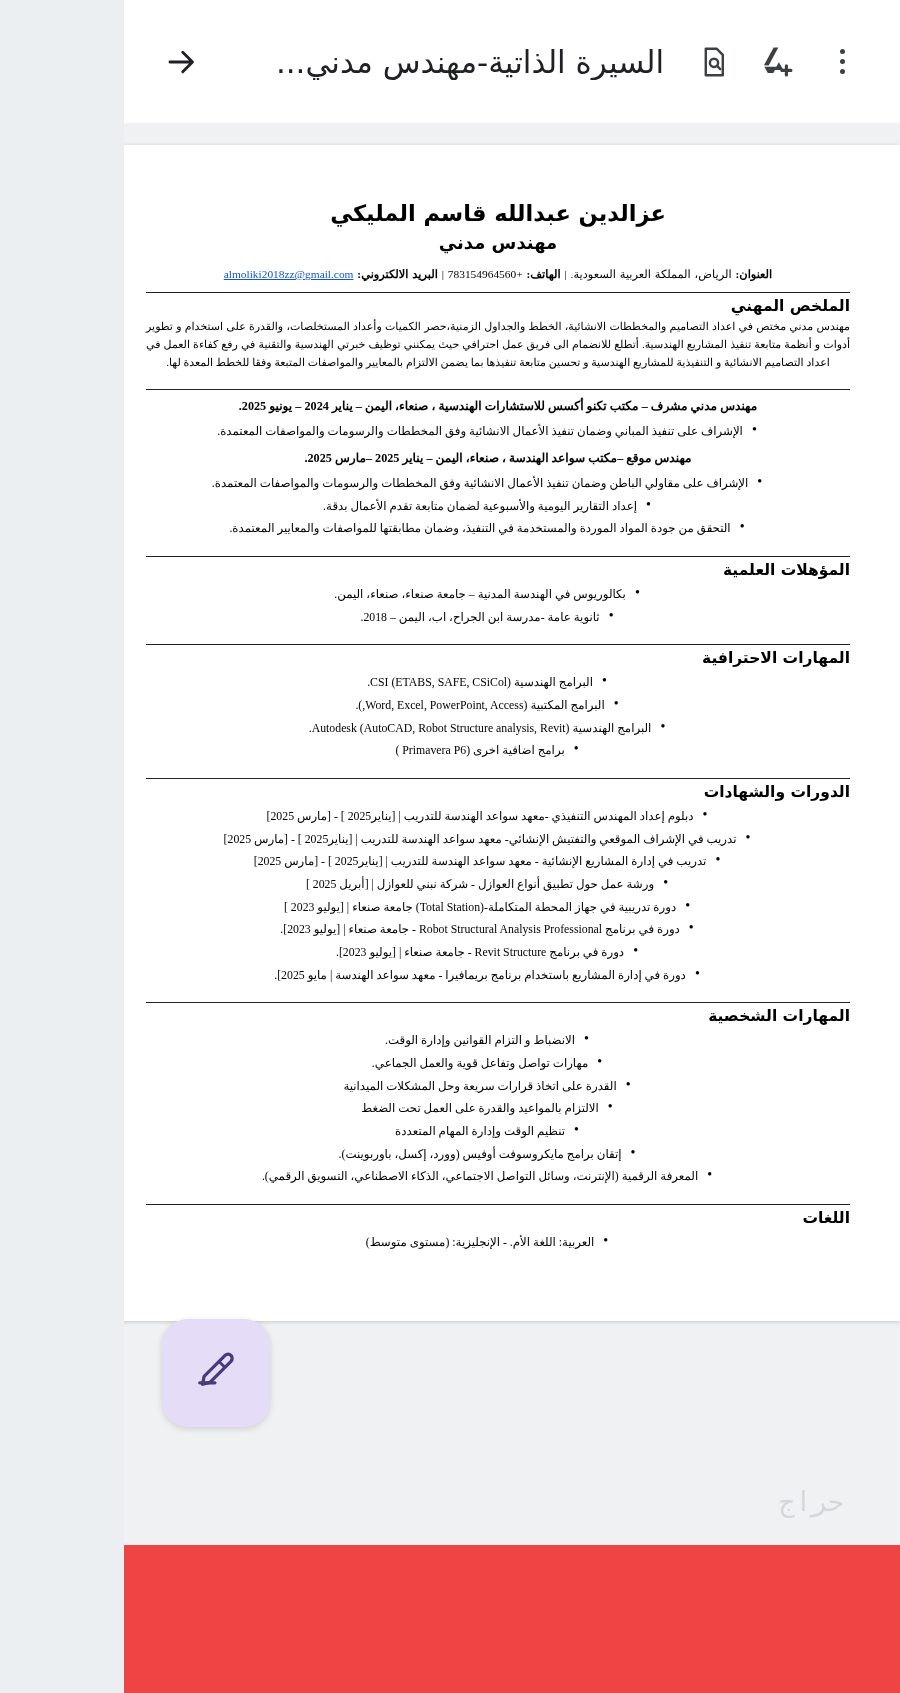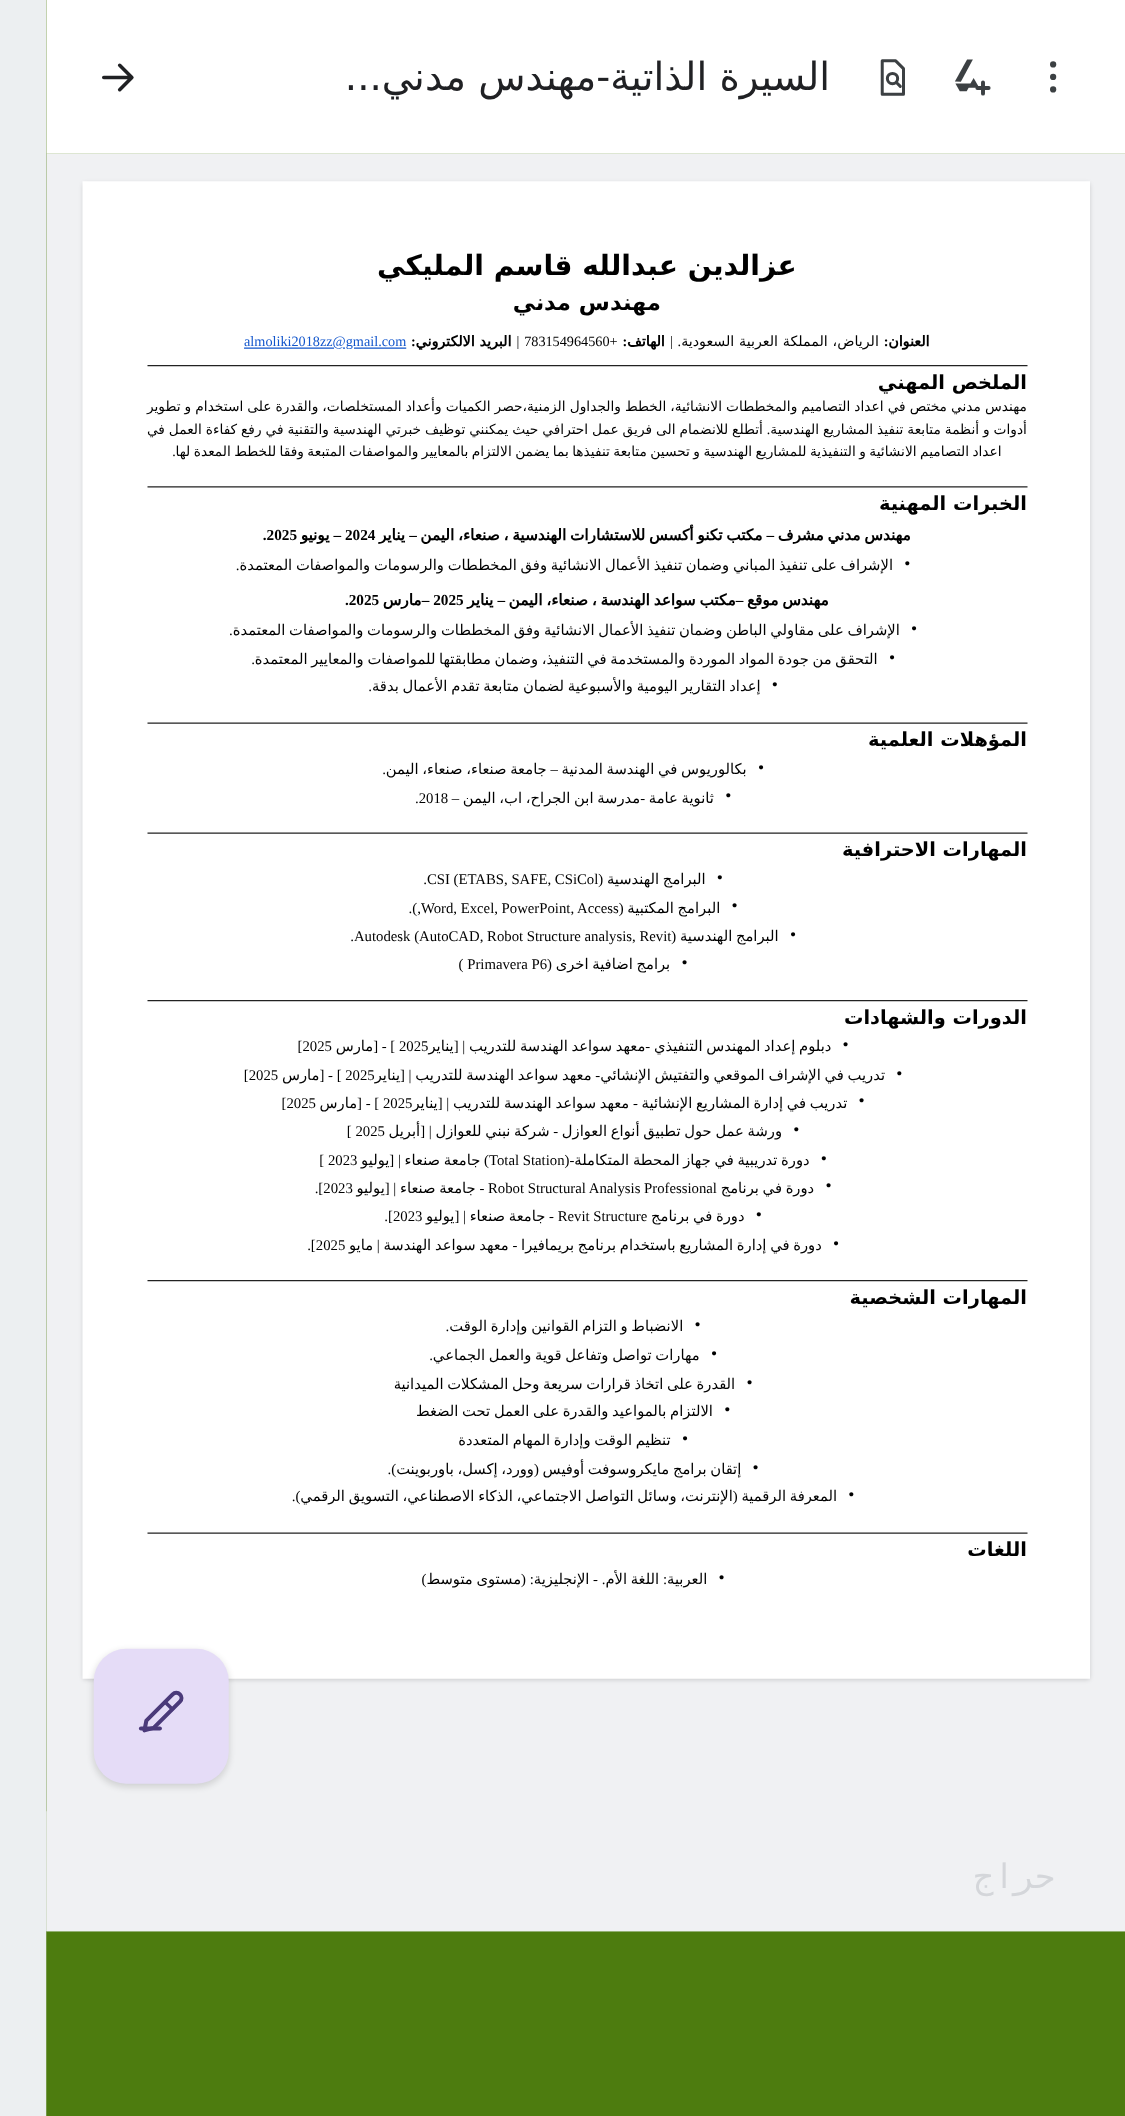--- a/index.html
+++ b/index.html
@@ -3,24 +3,24 @@
 <meta charset="utf-8">
 <title>CV Viewer</title>
 <style>
   html, body {
     margin: 0;
     padding: 0;
     background: #eceff1;
     font-family: "Liberation Sans", "DejaVu Sans", sans-serif;
   }
   #root {
-    width: 863px;
+    width: 776px;
     min-height: 1693px;
     position: relative;
-    background: #4d7c0f;
+    background: #ef4444;
     overflow: hidden;
   }
 
   
   .appbar {
     height: 123px;
     background: #ffffff;
     display: flex;
     flex-direction: row-reverse;   
     align-items: center;
@@ -265,30 +265,29 @@
         <b>البريد الالكتروني:</b>
         <a href="#">almoliki2018zz@gmail.com</a>
       </div>
 
       <div id="sections">
           <hr class="rule">
           <h2 class="sec">الملخص المهني</h2>
           <p class="para">مهندس مدني مختص في اعداد التصاميم والمخططات الانشائية، الخطط والجداول الزمنية،حصر الكميات وأعداد المستخلصات، والقدرة على استخدام و تطوير أدوات و أنظمة متابعة تنفيذ المشاريع الهندسية. أتطلع للانضمام الى فريق عمل احترافي حيث يمكنني توظيف خبرتي الهندسية والتقنية في رفع كفاءة العمل في اعداد التصاميم الانشائية و التنفيذية للمشاريع الهندسية و تحسين متابعة تنفيذها بما يضمن الالتزام بالمعايير والمواصفات المتبعة وفقا للخطط المعدة لها.</p>
           <div class="spacer-sm"></div>
           <hr class="rule">
-          <h2 class="sec">الخبرات المهنية</h2>
           <div class="job-title">مهندس مدني مشرف – مكتب تكنو أكسس للاستشارات الهندسية ، صنعاء، اليمن – يناير 2024 – يونيو 2025.</div>
           <ul class="bullets">
             <li><span class="bl">الإشراف على تنفيذ المباني وضمان تنفيذ الأعمال الانشائية وفق المخططات والرسومات والمواصفات المعتمدة.</span></li>
           </ul>
           <div class="job-title">مهندس موقع –مكتب سواعد الهندسة ، صنعاء، اليمن – يناير 2025 –مارس 2025.</div>
           <ul class="bullets">
             <li><span class="bl">الإشراف على مقاولي الباطن وضمان تنفيذ الأعمال الانشائية وفق المخططات والرسومات والمواصفات المعتمدة.</span></li>
+            <li><span class="bl">إعداد التقارير اليومية والأسبوعية لضمان متابعة تقدم الأعمال بدقة.</span></li>
             <li><span class="bl">التحقق من جودة المواد الموردة والمستخدمة في التنفيذ، وضمان مطابقتها للمواصفات والمعايير المعتمدة.</span></li>
-            <li><span class="bl">إعداد التقارير اليومية والأسبوعية لضمان متابعة تقدم الأعمال بدقة.</span></li>
           </ul>
           <div class="spacer-sm"></div>
           <hr class="rule">
           <h2 class="sec">المؤهلات العلمية</h2>
           <ul class="bullets rightish">
             <li><span class="bl">بكالوريوس في الهندسة المدنية – جامعة صنعاء، صنعاء، اليمن.</span></li>
             <li><span class="bl">ثانوية عامة -مدرسة ابن الجراح، اب، اليمن – 2018.</span></li>
           </ul>
           <div class="spacer-sm"></div>
           <hr class="rule">

